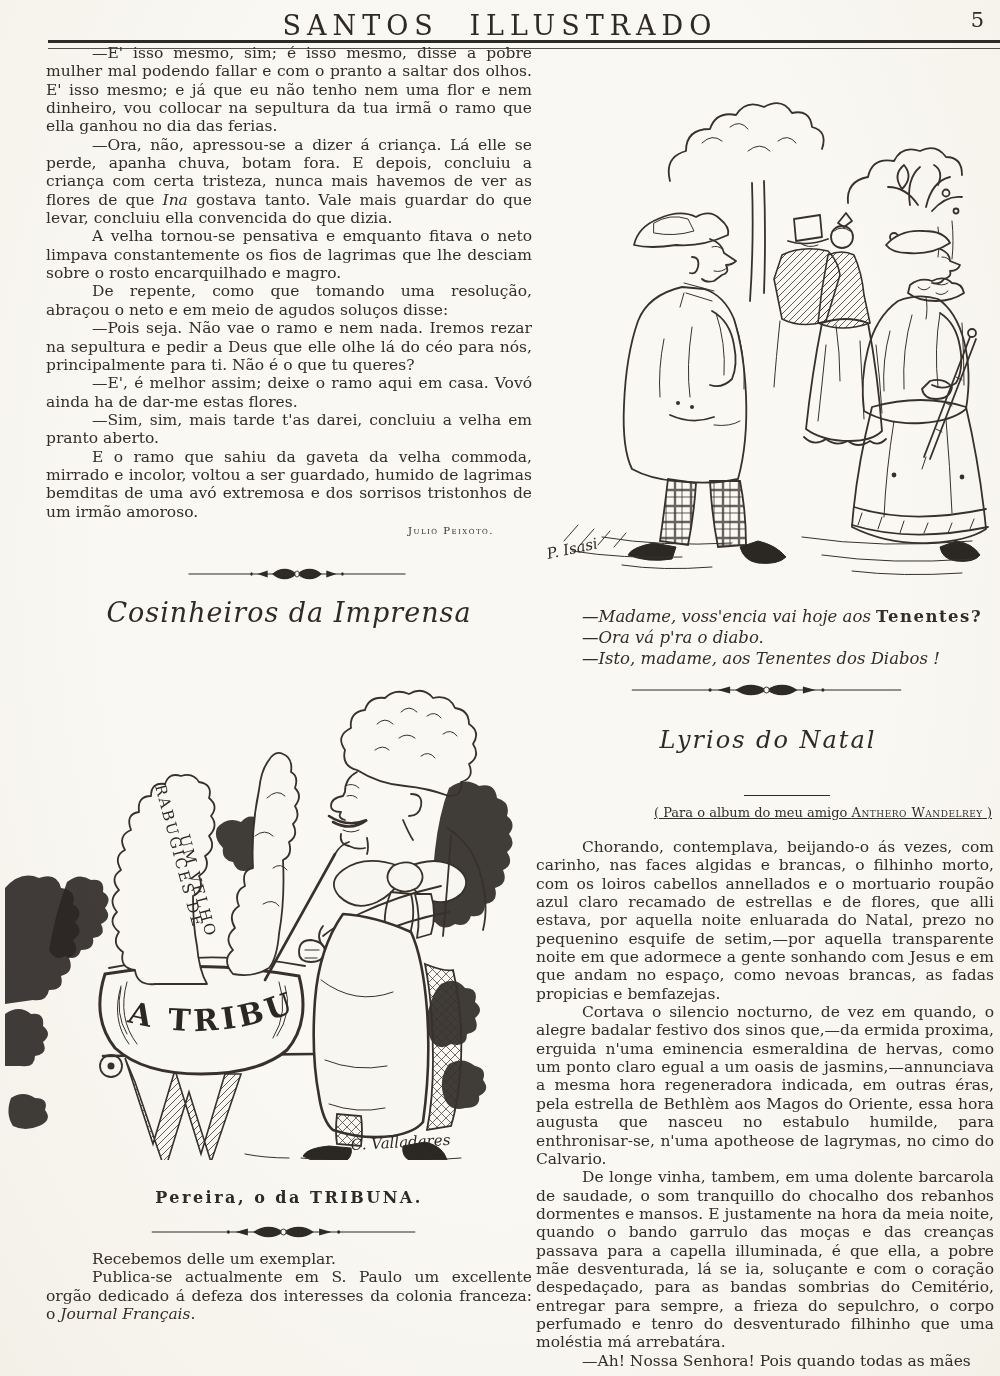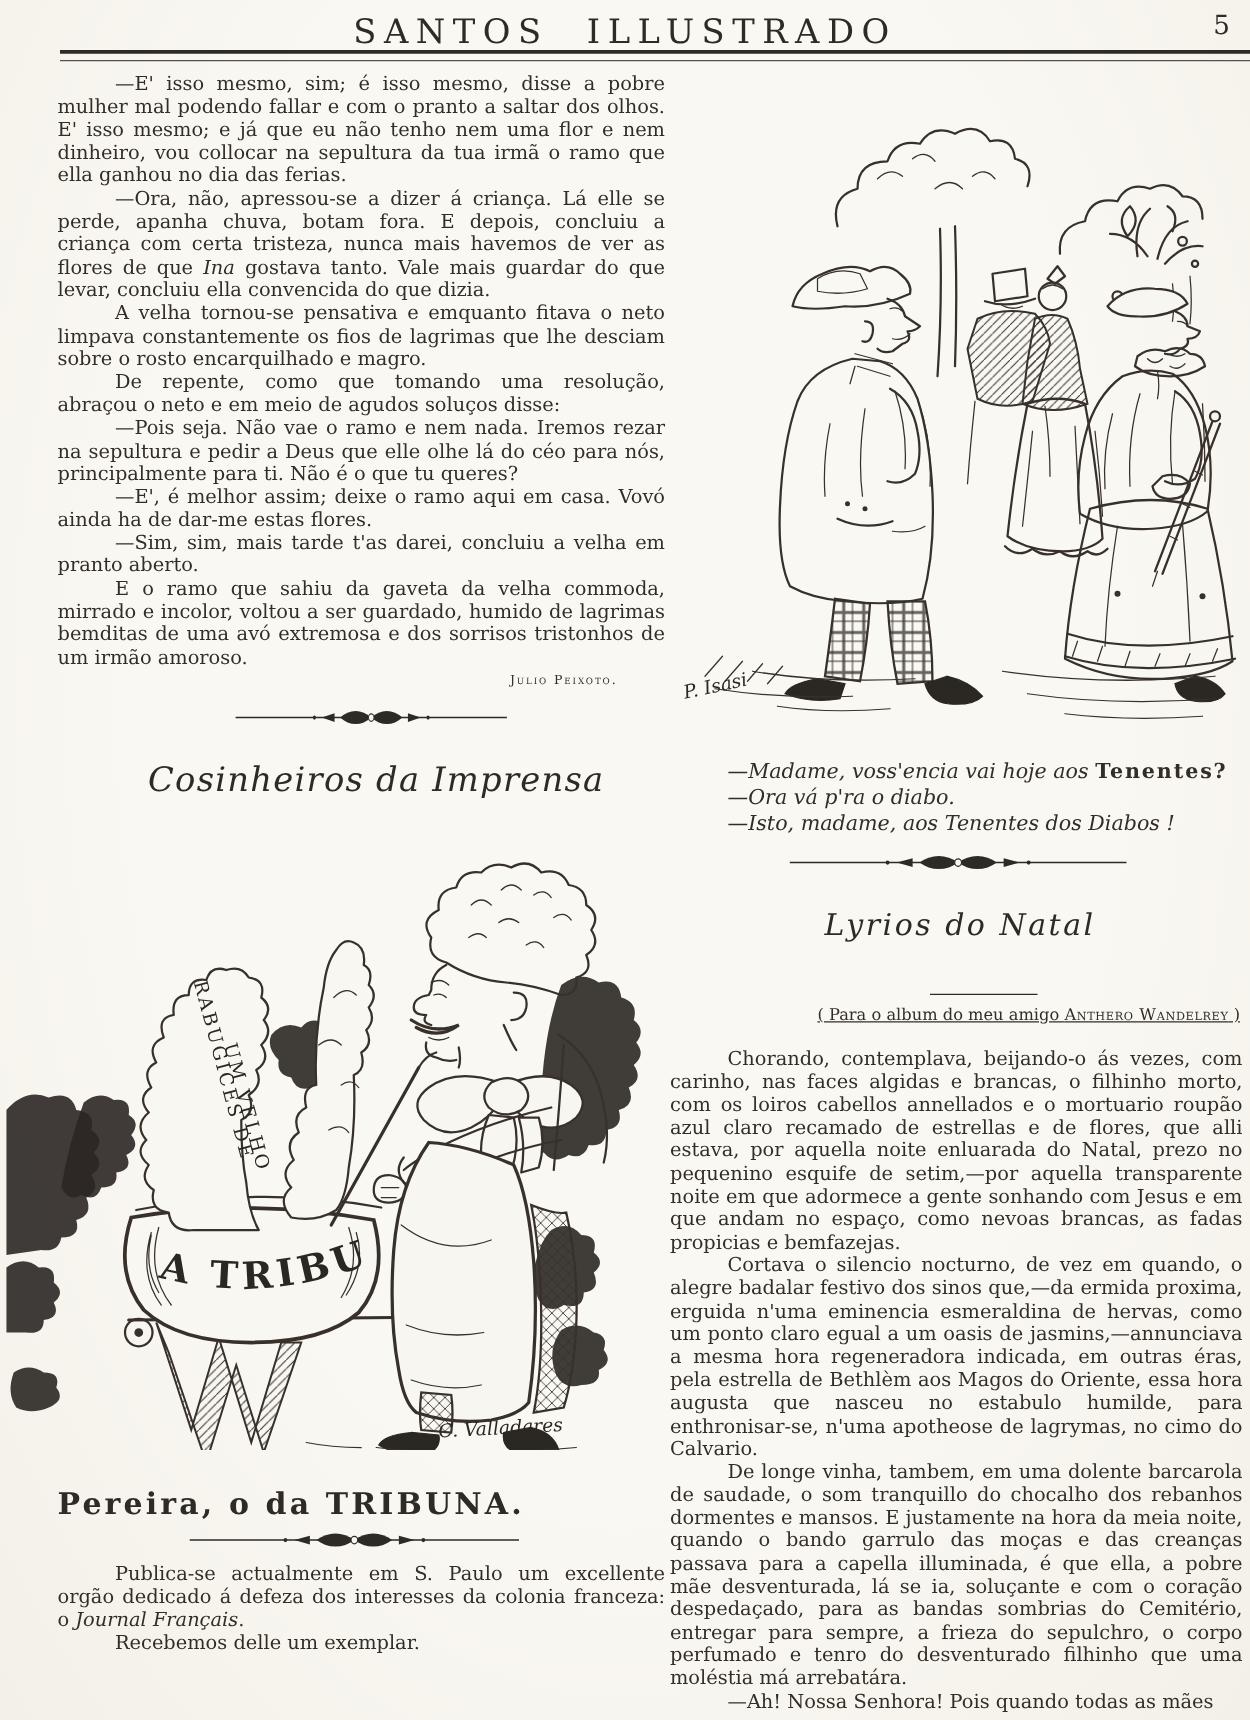--- a/index.html
+++ b/index.html
@@ -11,33 +11,33 @@
   }
   
   .masthead-title{position:absolute;top:10px;left:0;width:100%;text-align:center;
     font-size:27px;letter-spacing:6px;word-spacing:16px;color:#2e2a25;}
   .page-number{position:absolute;top:8px;right:16px;font-size:21px;color:#2e2a25;}
   .header-rule{position:absolute;top:40px;left:48px;right:0;height:5px;
     border-top:3px solid #2e2a25;border-bottom:1px solid #55504a;}
   
   .story{position:absolute;font-size:15.5px;line-height:18.35px;text-align:justify;}
   .story p{margin:0;text-indent:46px;}
-  .story-main{left:46px;top:58px;width:486px;}
+  .story-main{left:46px;top:44px;width:486px;}
   .byline{text-align:right;padding-right:38px;font-variant:small-caps;
     letter-spacing:1.5px;font-size:10px;margin-top:1px;}
   .bottom-note{left:46px;top:1250px;width:486px;}
   .poem{left:536px;top:838px;width:458px;}
   .it{font-style:italic;}
   .bd{font-weight:bold;font-style:normal;letter-spacing:1.5px;}
   .sc{font-variant:small-caps;letter-spacing:.5px;}
   
-  .headline-cosinheiros{position:absolute;left:46px;top:597px;width:486px;margin:12px;
+  .headline-cosinheiros{position:absolute;left:46px;top:597px;width:486px;margin:0;
     text-align:center;font-style:italic;font-weight:normal;font-size:27px;letter-spacing:1px;color:#2e2a25;}
-  .caption-pereira{position:absolute;left:46px;top:1188px;width:486px;
-    font-size:24px;letter-spacing:2.5px;font-weight:bold;color:#2e2a25;}
+  .caption-pereira{position:absolute;left:46px;top:1188px;width:486px;text-align:center;
+    font-size:16px;letter-spacing:2.5px;font-weight:bold;color:#2e2a25;}
   .caption-right{position:absolute;left:582px;top:606px;width:412px;font-size:16.5px;line-height:21px;}
   .caption-right p{margin:0;text-indent:0;text-align:left;font-style:italic;}
   .headline-lyrios{position:absolute;left:542px;top:726px;width:452px;margin:0;text-align:center;
     font-style:italic;font-weight:normal;font-size:24px;letter-spacing:2px;color:#2e2a25;}
   .headline-rule{position:absolute;left:744px;top:795px;width:86px;border-top:1.5px solid #2e2a25;}
   .dedication{position:absolute;left:540px;top:805px;width:452px;font-size:13px;text-decoration:underline;}
   .dedication p{margin:0;text-indent:0;text-align:right;}
   
   .divider{position:absolute;height:16px;}
   .divider svg{width:100%;height:100%;display:block;}
@@ -183,22 +183,22 @@
       <path d="M184 8 C174 1 160 1 150 8 C160 15 174 15 184 8 Z" fill="#2e2a25"></path>
       <circle cx="150" cy="8" r="3" fill="#f8f6f1" stroke="#2e2a25"></circle>
       <path d="M96 8 l14 -3.5 v7 z" fill="#2e2a25"></path>
       <path d="M204 8 l-14 -3.5 v7 z" fill="#2e2a25"></path>
       <circle cx="88" cy="8" r="1.7" fill="#2e2a25"></circle>
       <circle cx="212" cy="8" r="1.7" fill="#2e2a25"></circle>
     </svg>
   </div>
 
   <section class="story bottom-note">
+      <p><span>Recebemos delle um exemplar.</span></p>
       <p><span>Publica-se actualmente em S. Paulo um excellente orgão dedicado á defeza dos interesses da colonia franceza: o </span><span class="it">Journal Français</span><span>.</span></p>
-      <p><span>Recebemos delle um exemplar.</span></p>
     </section>
 
   <svg class="cartoon-right" viewBox="0 0 450 505">
     <defs>
       <pattern id="plaid" width="16" height="16" patternUnits="userSpaceOnUse">
         <path d="M0 5 H16 M5 0 V16" stroke="#37312a" stroke-width="2.4" fill="none" opacity=".75"></path>
         <path d="M0 12 H16 M12 0 V16" stroke="#37312a" stroke-width=".8" fill="none"></path>
       </pattern>
       <pattern id="hatchR" width="7" height="7" patternUnits="userSpaceOnUse">
         <path d="M0 7 L7 0" stroke="#37312a" stroke-width=".8" fill="none"></path>

